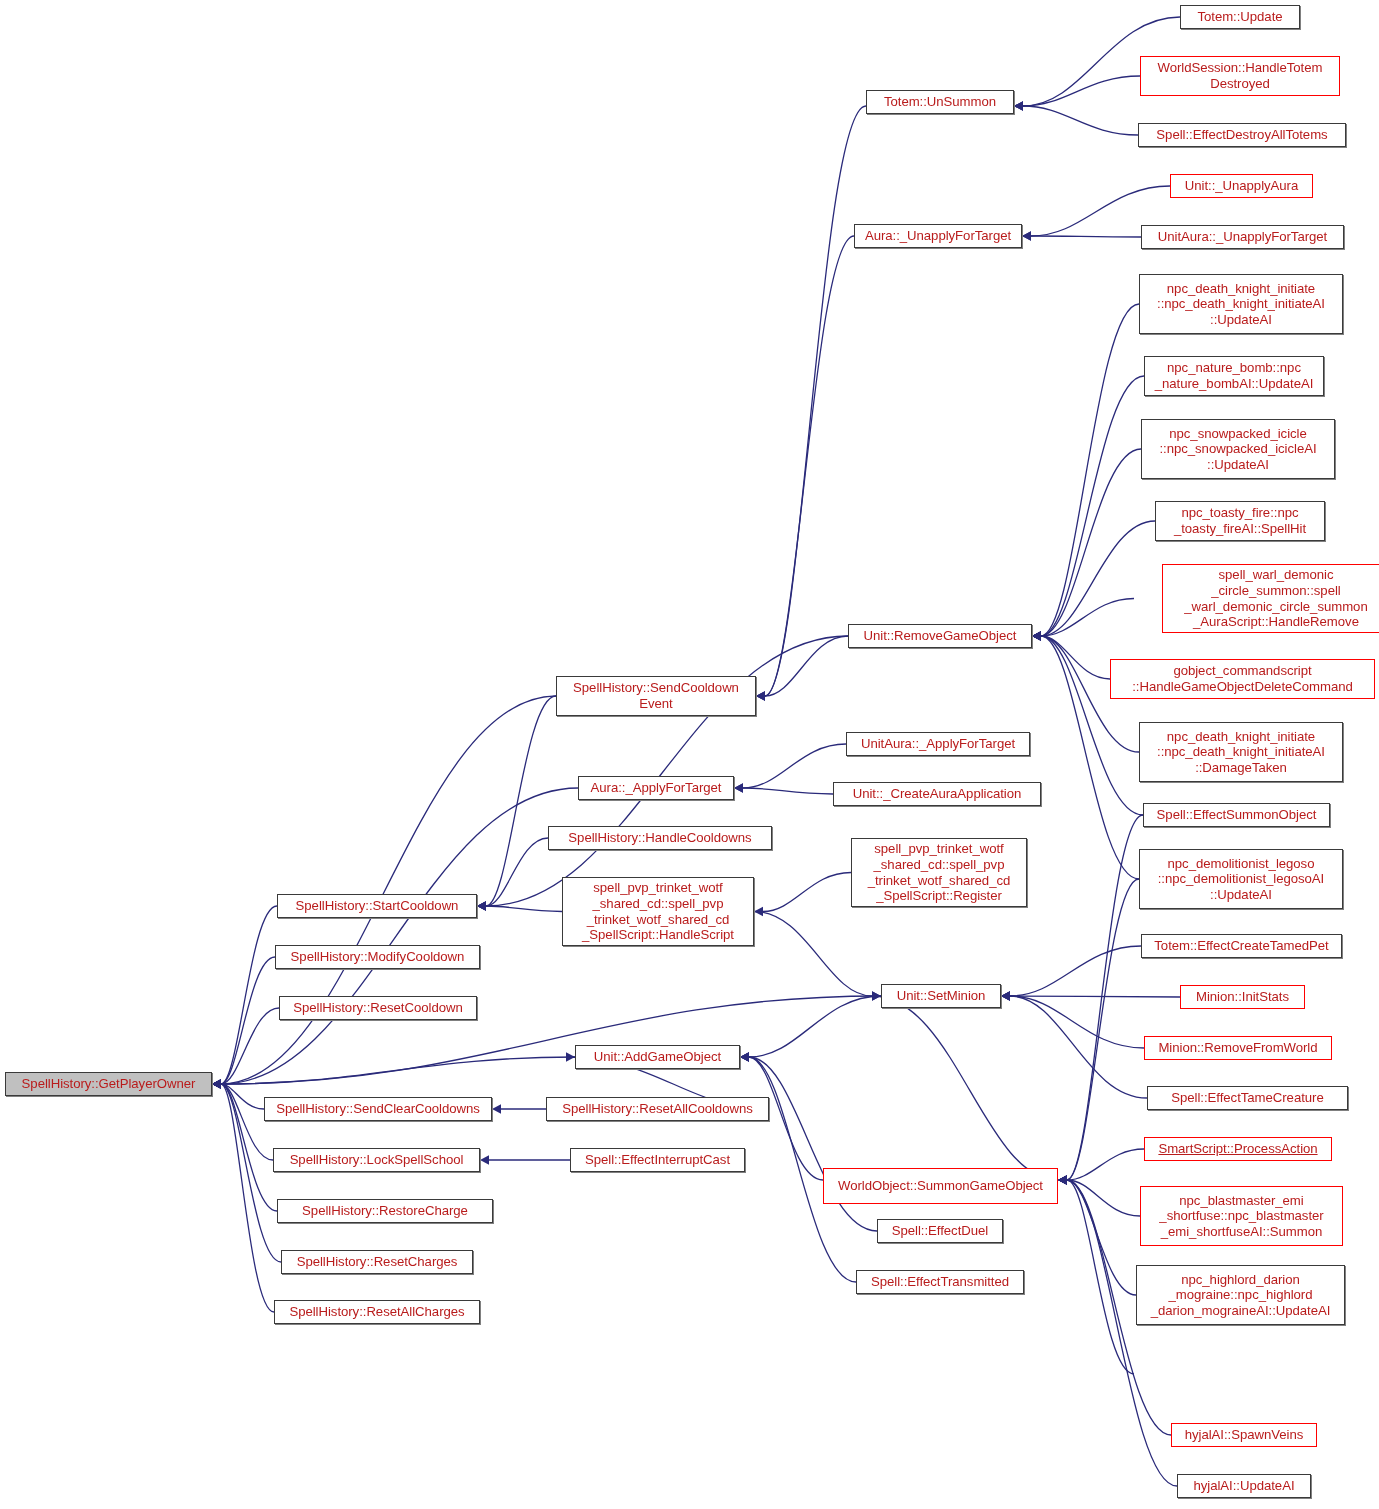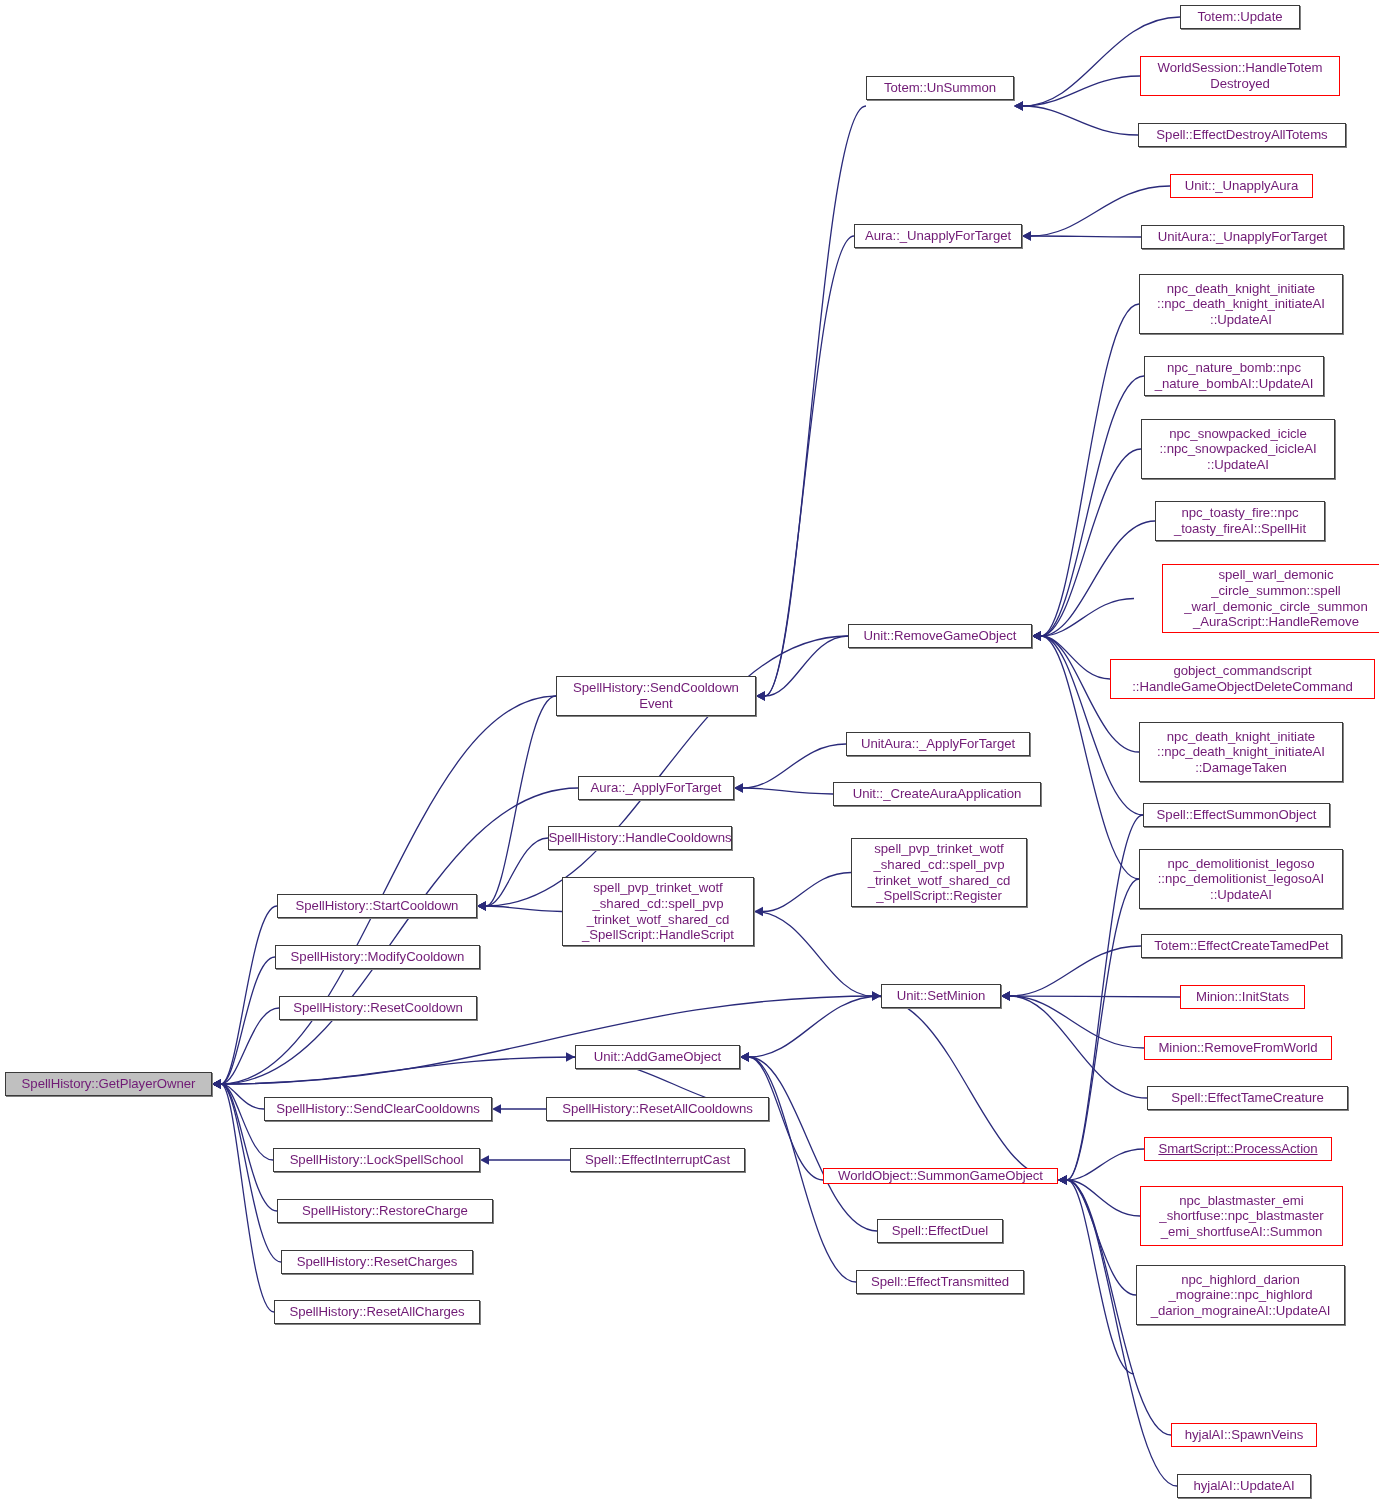--- a/index.html
+++ b/index.html
@@ -28,21 +28,21 @@
     box-sizing: border-box;
     display: flex;
     align-items: center;
     justify-content: center;
     text-align: center;
     background: #ffffff;
     border: 1px solid #3a3a3a;
     box-shadow: 1px 1px 0 0 #808080;
     font-size: 13.2px;
     line-height: 15.6px;
-    color: #701a75;
+    color: #b91c1c;
     letter-spacing: -0.05px;
     white-space: pre-line;
     padding: 0 4px;
     z-index: 3;
   }
   .node.red {
     border: 1px solid #ff0000;
     box-shadow: none;
   }
   .node.current {
@@ -176,39 +176,39 @@
     <div class="node" style="left: 275px; top: 945px; width: 205px; height: 24px;">SpellHistory::ModifyCooldown</div>
     <div class="node" style="left: 279px; top: 996px; width: 198px; height: 24px;">SpellHistory::ResetCooldown</div>
     <div class="node" style="left: 264px; top: 1097px; width: 228px; height: 24px;">SpellHistory::SendClearCooldowns</div>
     <div class="node" style="left: 273px; top: 1148px; width: 207px; height: 24px;">SpellHistory::LockSpellSchool</div>
     <div class="node" style="left: 277px; top: 1199px; width: 216px; height: 24px;">SpellHistory::RestoreCharge</div>
     <div class="node" style="left: 281px; top: 1250px; width: 192px; height: 24px;">SpellHistory::ResetCharges</div>
     <div class="node" style="left: 274px; top: 1300px; width: 206px; height: 24px;">SpellHistory::ResetAllCharges</div>
     <div class="node" style="left: 556px; top: 676px; width: 200px; height: 40px;">SpellHistory::SendCooldown
 Event</div>
     <div class="node" style="left: 578px; top: 776px; width: 156px; height: 24px;">Aura::_ApplyForTarget</div>
-    <div class="node" style="left: 548px; top: 826px; width: 184px; height: 24px; text-align: center;">SpellHistory::HandleCooldowns</div>
+    <div class="node" style="left: 548px; top: 826px; width: 224px; height: 24px; text-align: center;">SpellHistory::HandleCooldowns</div>
     <div class="node" style="left: 562px; top: 877px; width: 192px; height: 69px;">spell_pvp_trinket_wotf
 _shared_cd::spell_pvp
 _trinket_wotf_shared_cd
 _SpellScript::HandleScript</div>
     <div class="node" style="left: 575px; top: 1045px; width: 165px; height: 24px;">Unit::AddGameObject</div>
     <div class="node" style="left: 546px; top: 1097px; width: 223px; height: 24px;">SpellHistory::ResetAllCooldowns</div>
     <div class="node" style="left: 570px; top: 1148px; width: 175px; height: 24px;">Spell::EffectInterruptCast</div>
     <div class="node" style="left: 846px; top: 732px; width: 184px; height: 24px;">UnitAura::_ApplyForTarget</div>
     <div class="node" style="left: 833px; top: 782px; width: 208px; height: 24px;">Unit::_CreateAuraApplication</div>
     <div class="node" style="left: 851px; top: 838px; width: 176px; height: 69px;">spell_pvp_trinket_wotf
 _shared_cd::spell_pvp
 _trinket_wotf_shared_cd
 _SpellScript::Register</div>
     <div class="node" style="left: 848px; top: 624px; width: 184px; height: 24px;">Unit::RemoveGameObject</div>
-    <div class="node" style="left: 866px; top: 76px; width: 148px; height: 24px;">Totem::UnSummon</div>
+    <div class="node" style="left: 866px; top: 90px; width: 148px; height: 24px;">Totem::UnSummon</div>
     <div class="node" style="left: 854px; top: 224px; width: 168px; height: 24px;">Aura::_UnapplyForTarget</div>
     <div class="node" style="left: 881px; top: 984px; width: 120px; height: 24px;">Unit::SetMinion</div>
-    <div class="node red" style="left: 823px; top: 1168px; width: 235px; height: 16px;">WorldObject::SummonGameObject</div>
+    <div class="node red" style="left: 823px; top: 1168px; width: 235px; height: 36px;">WorldObject::SummonGameObject</div>
     <div class="node" style="left: 877px; top: 1219px; width: 126px; height: 24px;">Spell::EffectDuel</div>
     <div class="node" style="left: 856px; top: 1270px; width: 168px; height: 24px;">Spell::EffectTransmitted</div>
     <div class="node" style="left: 1180px; top: 5px; width: 120px; height: 24px;">Totem::Update</div>
     <div class="node red" style="left: 1140px; top: 56px; width: 200px; height: 40px;">WorldSession::HandleTotem
 Destroyed</div>
     <div class="node" style="left: 1138px; top: 123px; width: 208px; height: 24px;">Spell::EffectDestroyAllTotems</div>
     <div class="node red" style="left: 1170px; top: 174px; width: 143px; height: 24px;">Unit::_UnapplyAura</div>
     <div class="node" style="left: 1141px; top: 225px; width: 203px; height: 24px;">UnitAura::_UnapplyForTarget</div>
     <div class="node" style="left: 1139px; top: 274px; width: 204px; height: 60px;">npc_death_knight_initiate
 ::npc_death_knight_initiateAI

